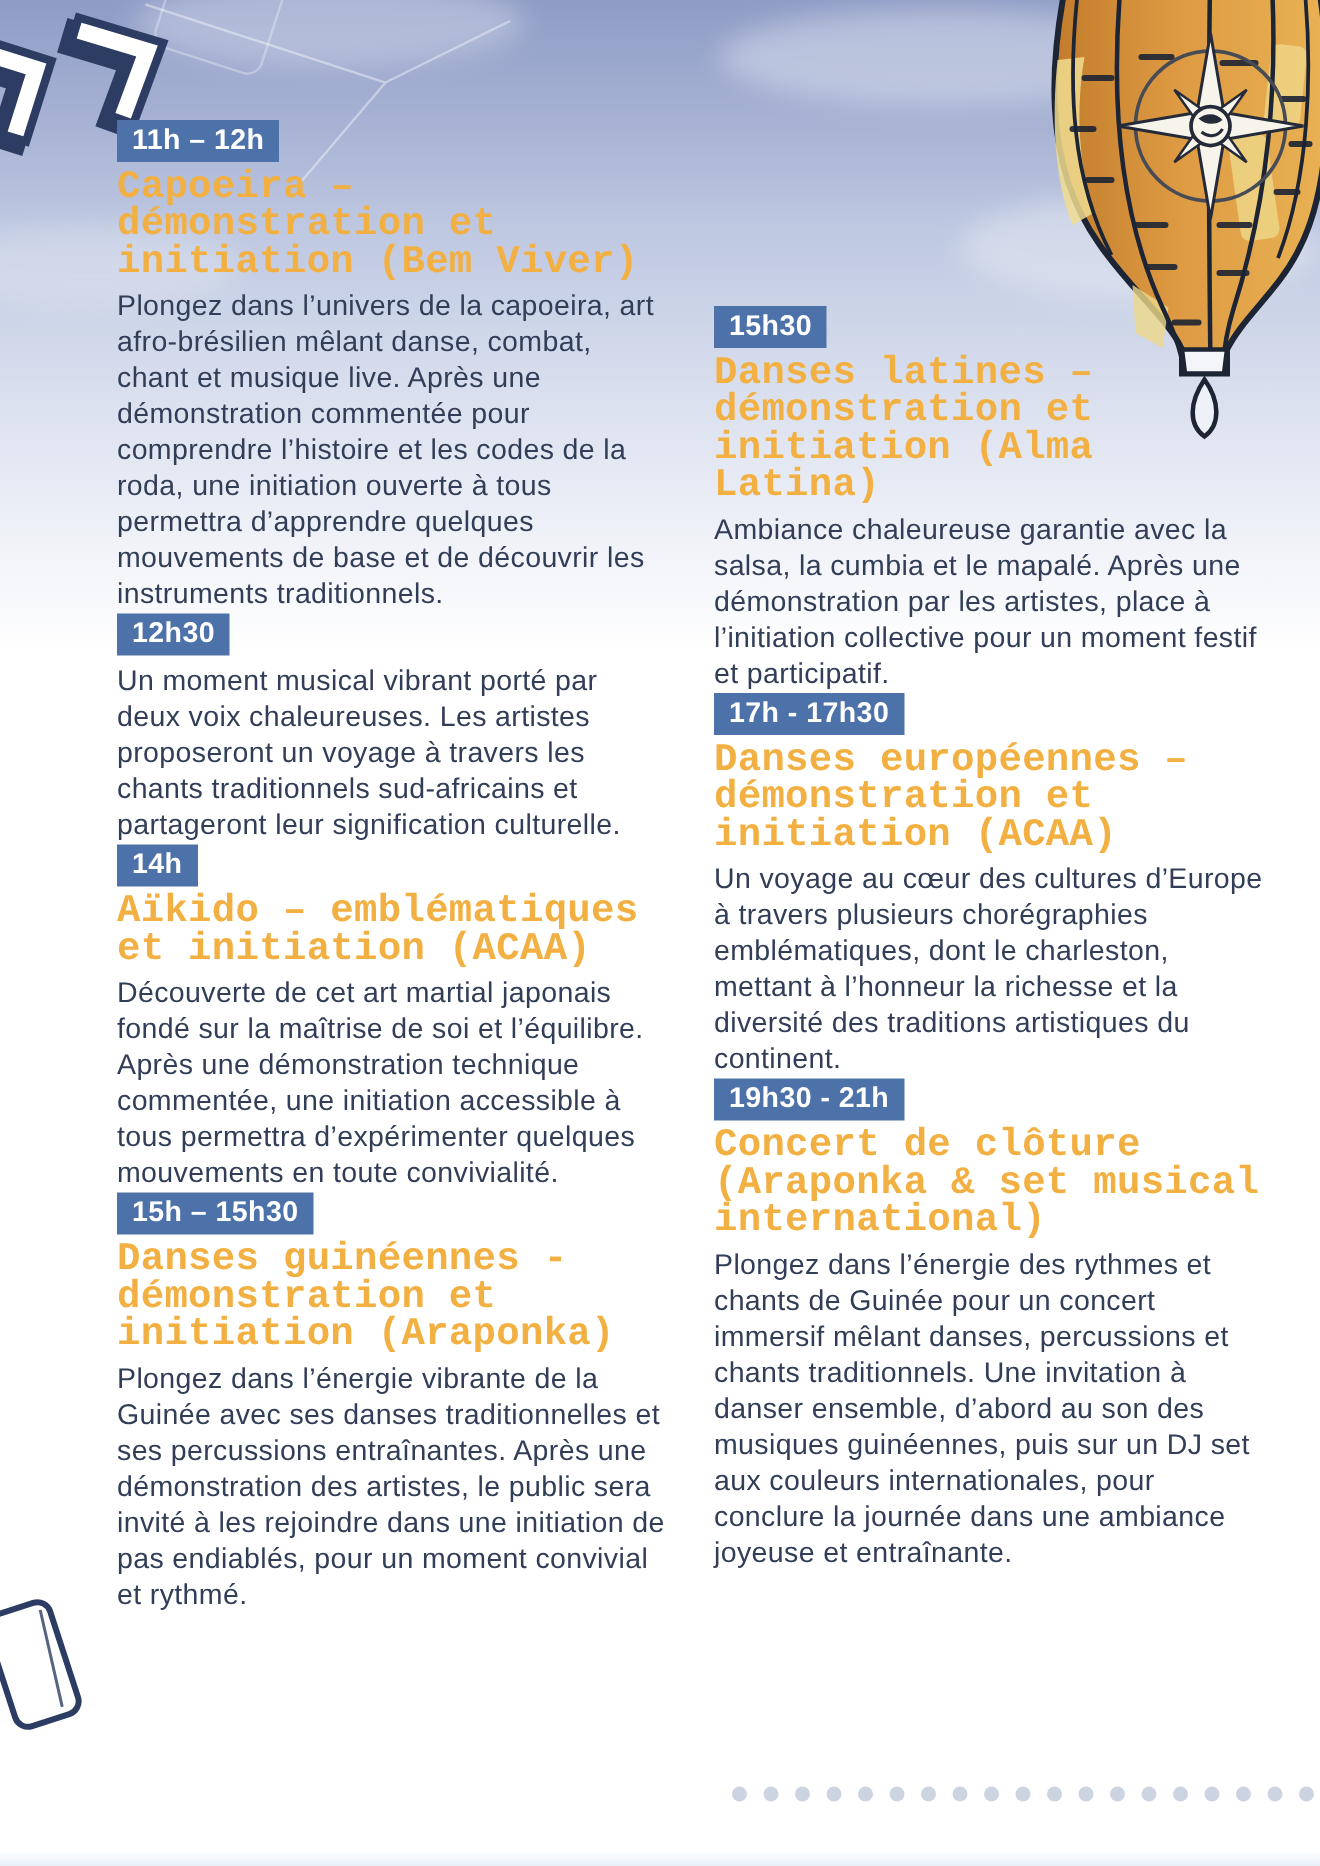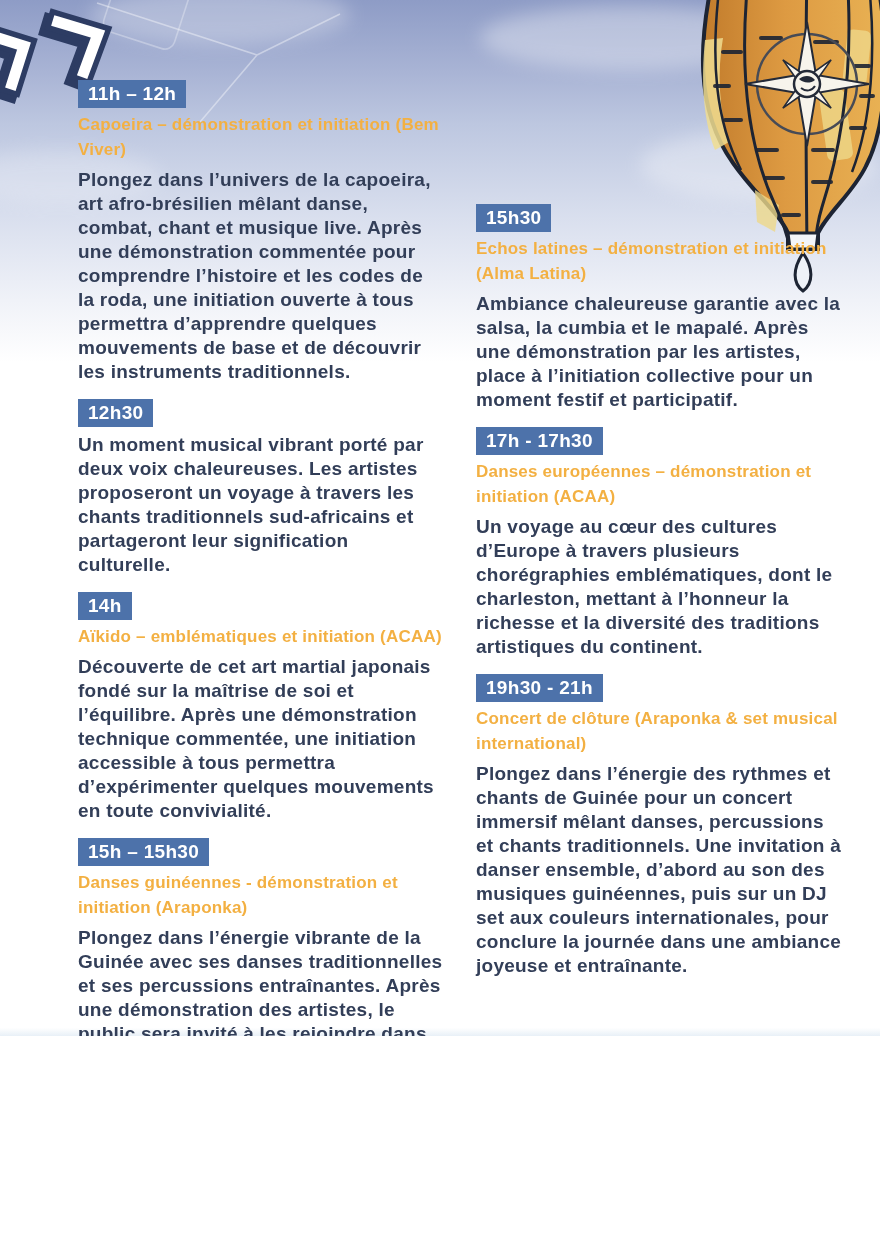--- a/index.html
+++ b/index.html
@@ -1,54 +1,54 @@
 <!DOCTYPE html>
 <html lang="fr"><head>
 <meta charset="utf-8">
 <style>
   html,body{margin:0;padding:0;}
   .page{
     position:relative;
-    width:880px;height:1036px;
+    width:880px;height:1244px;
     overflow:hidden;
     font-family:"Liberation Sans", sans-serif;
     background:linear-gradient(180deg,
       #8e9cc6 0%, #a9b4d5 7%, #bdc7e0 12%,
       #d9dfee 21%, #f0f2f8 29%, #ffffff 35%,
       #ffffff 99.2%, #e8f0f7 100%);
   }
   
   .cloud{position:absolute;background:#ffffff;border-radius:50%;filter:blur(9px);}
   .cloud.c1{left:90px;top:-14px;width:260px;height:58px;opacity:.28;}
   .cloud.c2{left:480px;top:6px;width:300px;height:64px;opacity:.33;}
   .cloud.c3{left:640px;top:130px;width:240px;height:70px;opacity:.30;}
   .cloud.c4{left:-40px;top:150px;width:200px;height:54px;opacity:.22;}
 
   .deco{position:absolute;pointer-events:none;}
 
   
   .col{position:absolute;width:366px;}
   .col-left{left:78px;top:80px;}
   .col-right{left:476px;top:204px;}
-  .event + .event{margin-top:15px;}
+  .event + .event{margin-top:0;}
   .time-badge{
     display:inline-block;
     background:#4d72aa;color:#ffffff;
     font-weight:bold;font-size:19px;line-height:1;
     padding:4px 10px 5px 10px;letter-spacing:.3px;
   }
   .event-title{
     margin:4px 0 0 0;
     color:#f3b042;font-weight:bold;
-    font-size:17px;line-height:25px;letter-spacing:.2px;
+    font-size:26px;line-height:25px;letter-spacing:.2px;font-family:Liberation Mono, monospace;
   }
   .event-desc{
     margin:6px 0 0 0;
     color:#323e58;
-    font-size:19px;line-height:24px;letter-spacing:.25px;font-weight:bold;
+    font-size:19px;line-height:24px;letter-spacing:.25px;
   }
 
   
   .dots-row{position:absolute;left:488px;top:1188px;width:400px;white-space:nowrap;}
   .dot{display:inline-block;width:10px;height:10px;border-radius:50%;
        background:#ccd4e2;margin-right:11px;}
 </style>
 </head>
 <body>
 
@@ -146,21 +146,21 @@
     <section class="event">
       <span class="time-badge">15h – 15h30</span>
       <h2 class="event-title">Danses guinéennes - démonstration et initiation (Araponka)</h2>
       <p class="event-desc">Plongez dans l’énergie vibrante de la Guinée avec ses danses traditionnelles et ses percussions entraînantes. Après une démonstration des artistes, le public sera invité à les rejoindre dans une initiation de pas endiablés, pour un moment convivial et rythmé.</p>
     </section>
   </div>
 
   <div class="col col-right">
     <section class="event">
       <span class="time-badge">15h30</span>
-      <h2 class="event-title">Echos latines – démonstration et initiation (Alma Latina)</h2>
+      <h2 class="event-title">Danses latines – démonstration et initiation (Alma Latina)</h2>
       <p class="event-desc">Ambiance chaleureuse garantie avec la salsa, la cumbia et le mapalé. Après une démonstration par les artistes, place à l’initiation collective pour un moment festif et participatif.</p>
     </section>
     <section class="event">
       <span class="time-badge">17h - 17h30</span>
       <h2 class="event-title">Danses européennes – démonstration et initiation (ACAA)</h2>
       <p class="event-desc">Un voyage au cœur des cultures d’Europe à travers plusieurs chorégraphies emblématiques, dont le charleston, mettant à l’honneur la richesse et la diversité des traditions artistiques du continent.</p>
     </section>
     <section class="event">
       <span class="time-badge">19h30 - 21h</span>
       <h2 class="event-title">Concert de clôture (Araponka &amp; set musical international)</h2>

